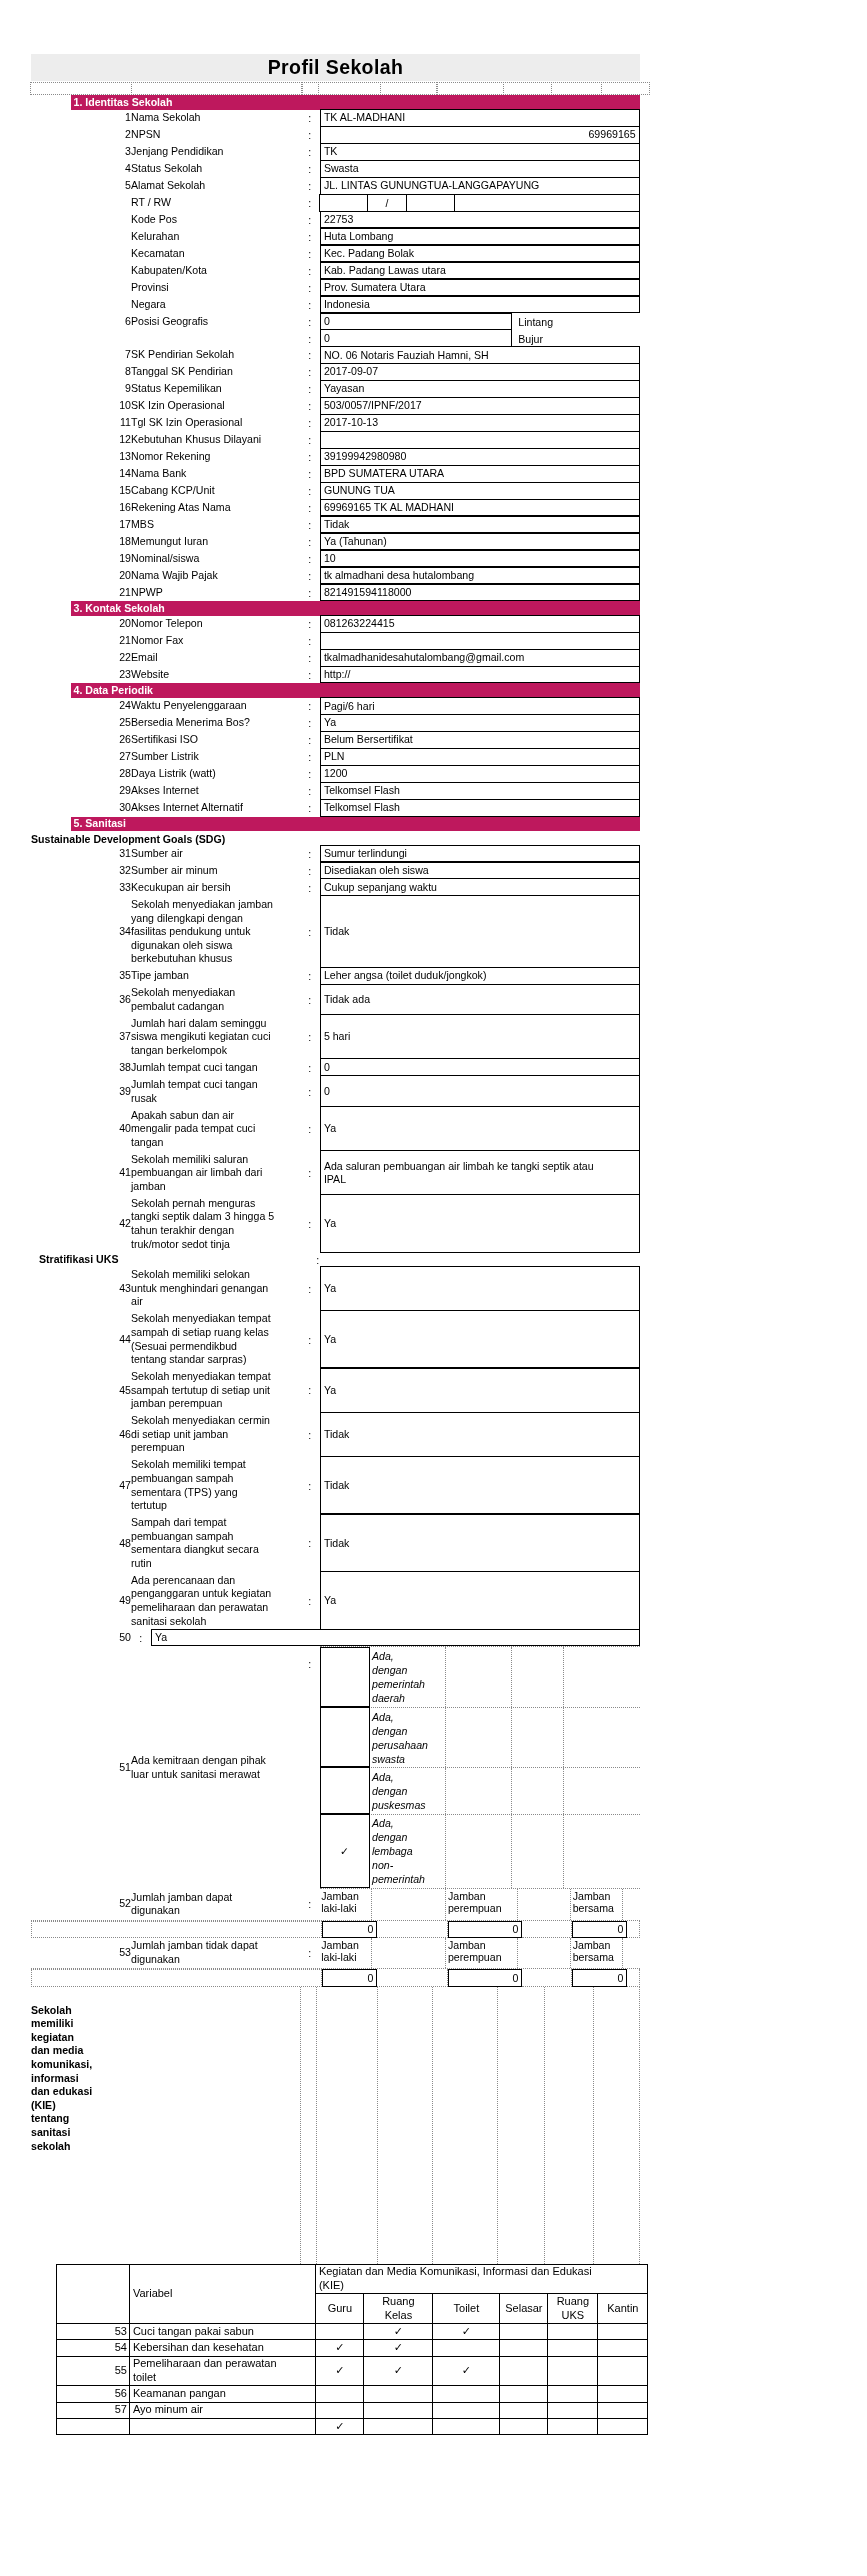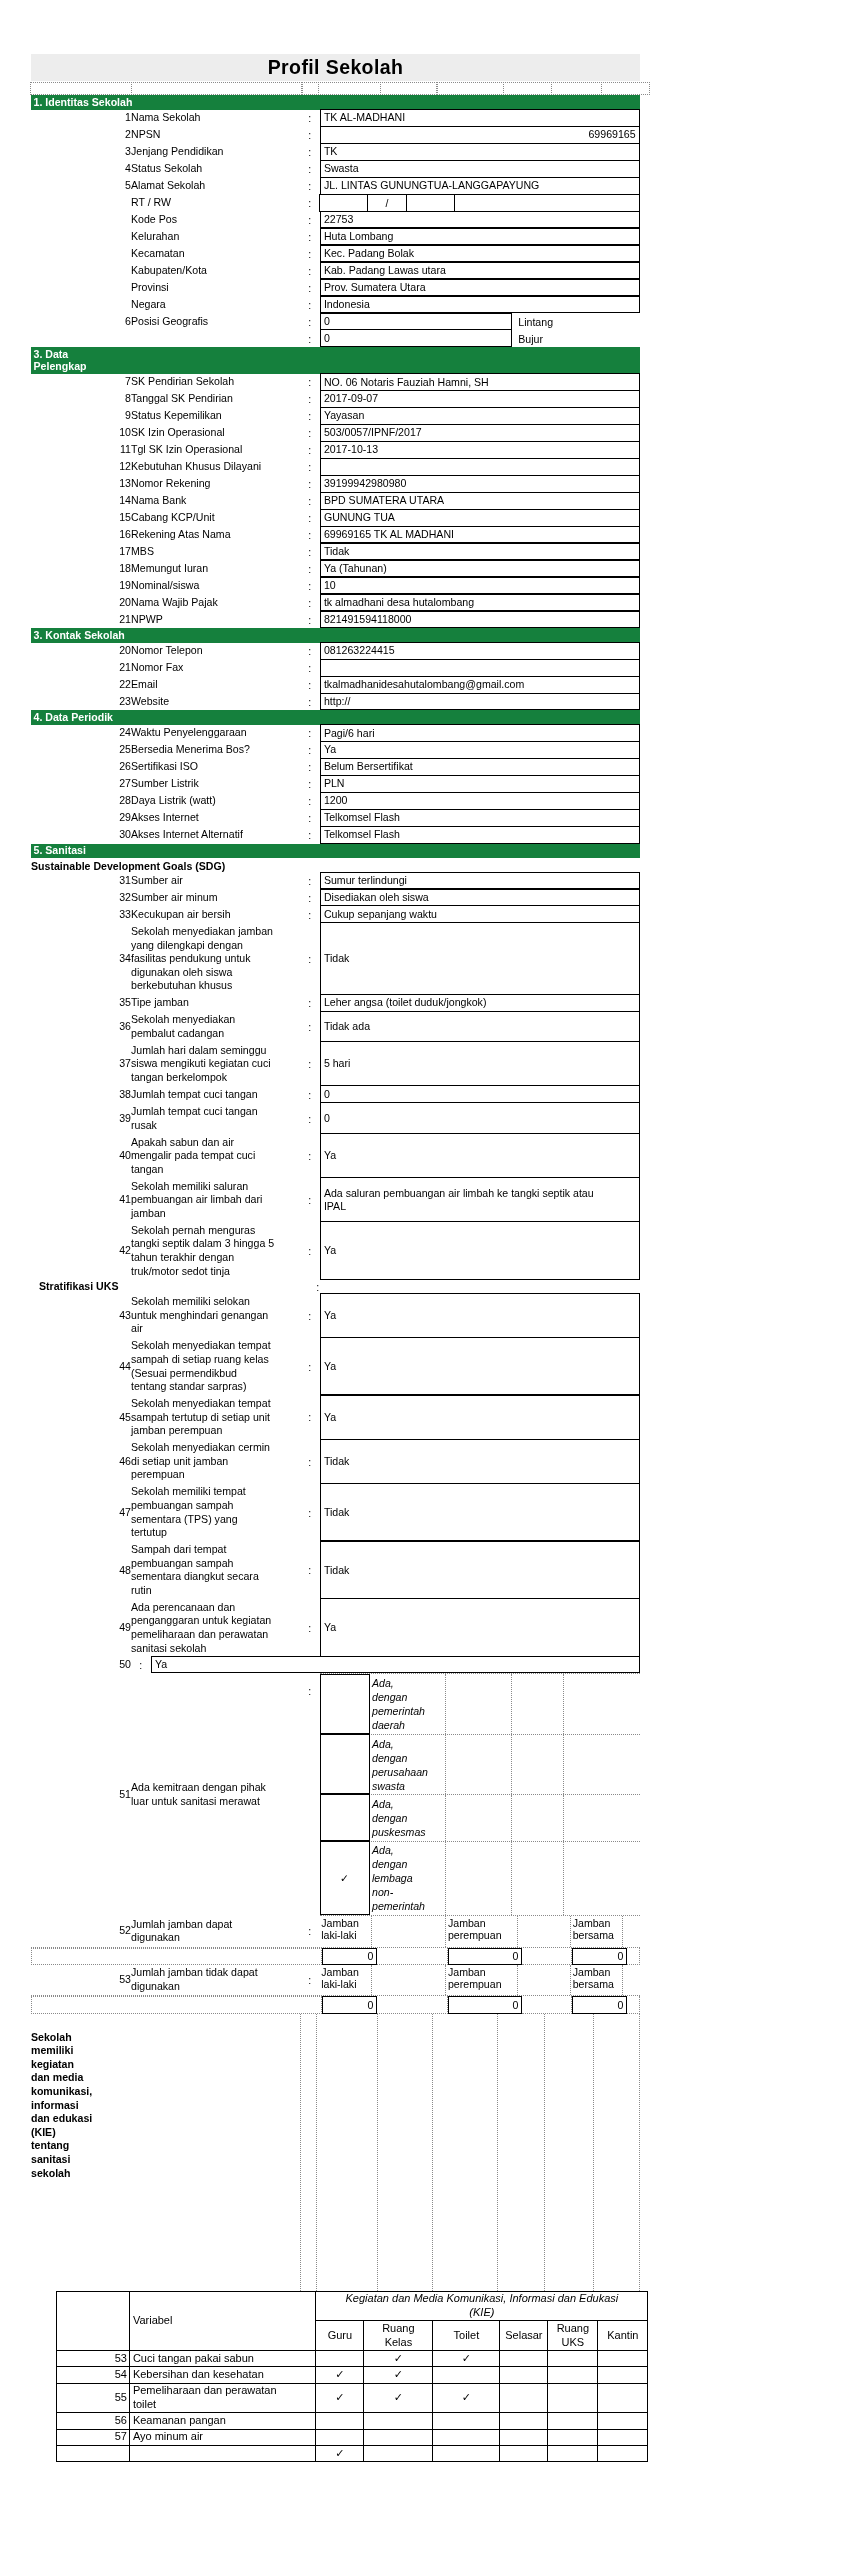--- a/index.html
+++ b/index.html
@@ -3,22 +3,22 @@
 <meta charset="utf-8">
 <style>
   html,body{margin:0;padding:0;background:#fff;}
   .page{position:relative;width:868px;height:2576px;background:#ffffff;
         font-family:"Liberation Sans",sans-serif;font-size:10.6px;color:#000;overflow:hidden;padding-left:48px;}
   .content{position:absolute;left:31px;top:54px;width:609px;}
   .title-band{background:#ededed;height:27px;display:flex;align-items:center;justify-content:center;}
   .title{font-size:19.5px;font-weight:bold;letter-spacing:0.4px;}
   .gridrow{display:flex;height:13.6px;margin:0.8px 0 0 0;}
   .gridrow .gcell{border:0.8px dotted #8a8a8a;margin-left:-0.8px;flex:none;}
-  .bar{background:#15803d;color:#fff;font-weight:bold;font-size:10.6px;line-height:12.7px;
-       padding:0.8px 2.5px;white-space:pre-line;}
+  .bar{background:#be185d;color:#fff;font-weight:bold;font-size:10.6px;line-height:12.7px;
+       padding:0.8px 2.5px;white-space:pre-line;margin-left:40px;}
   .subhdr{font-weight:bold;padding:1.7px 0 0.8px 0;}
   .frow{display:flex;align-items:stretch;}
   .fnum{width:100px;flex:none;display:flex;align-items:center;justify-content:flex-end;
         line-height:13.6px;white-space:pre;}
   .flabel{width:169px;flex:none;display:flex;align-items:center;white-space:pre-line;
           line-height:13.6px;padding:1.7px 0;}
   .stratlabel{width:269px;flex:none;display:flex;align-items:center;font-weight:bold;line-height:13.6px;margin-left:8px;}
   .fcolon{width:19.5px;flex:none;display:flex;align-items:center;justify-content:center;}
   .fcolon.top{align-items:flex-start;padding-top:12px;}
   .fval{flex:1;border:0.8px solid #000;margin-top:-0.8px;background:#fff;display:flex;
@@ -47,21 +47,21 @@
   .jfill{flex:none;border-bottom:0.8px dotted #8a8a8a;border-right:0.8px dotted #8a8a8a;}
   .jleftfill{width:289px;flex:none;border:0.8px dotted #8a8a8a;}
   .jvalrow{display:flex;align-items:stretch;border-top:0.8px dotted #8a8a8a;}
   
   .kienote{position:relative;font-weight:bold;line-height:13.6px;white-space:pre-line;
            padding:3.4px 0 1.7px 0;min-height:178px;}
   .kievline{position:absolute;top:0;bottom:0;border-left:0.8px dotted #8a8a8a;}
   table.kie{border-collapse:collapse;table-layout:fixed;width:592px;margin-left:25.4px;
             font-size:11px;}
   table.kie td{border:0.8px solid #000;padding:0.8px 2.5px;line-height:13.6px;vertical-align:middle;}
-  td.kgroup{text-align:center;white-space:pre-line;font-style:italic;}
+  td.kgroup{white-space:pre-line;}
   td.khead{text-align:center;white-space:pre-line;vertical-align:bottom;}
   td.knum{text-align:right;vertical-align:bottom;}
   td.klabel{white-space:pre-line;}
   td.kmarkcell{text-align:center;}
 </style>
 </head>
 <body>
 
 <div class="page">
   <div class="content">
@@ -174,22 +174,20 @@
           <div class="fnum"></div>
           <div class="flabel"></div>
           <div class="fcolon">:</div>
           <div class="fvalarea">
             <div class="geobox">0</div>
             <div class="geosuffix">Bujur</div>
           </div>
         </div>
       </div>
 
-    <div class="bar">3. Data
-Pelengkap</div>
     <div id="rows-pelengkap">
         <div class="frow">
           <div class="fnum">7</div>
           <div class="flabel">SK Pendirian Sekolah</div>
           <div class="fcolon">:</div>
           <div class="fval">NO. 06 Notaris Fauziah Hamni, SH</div>
         </div>
         <div class="frow">
           <div class="fnum">8</div>
           <div class="flabel">Tanggal SK Pendirian</div>

